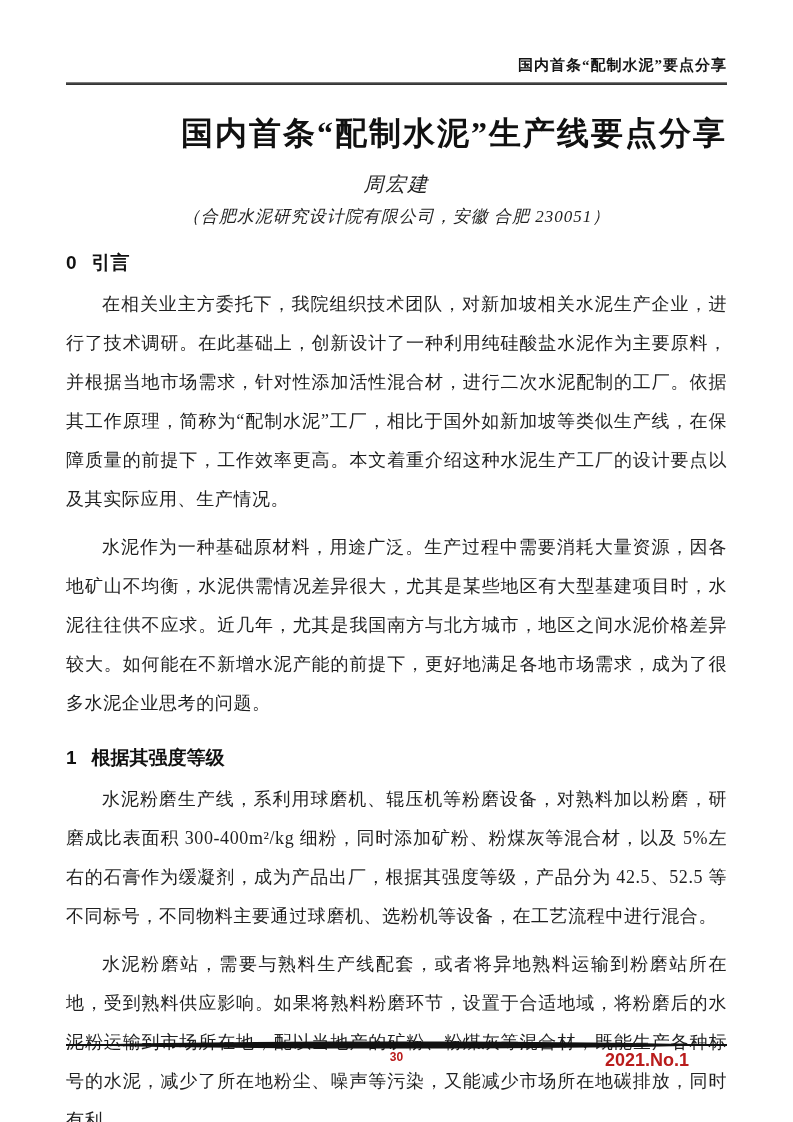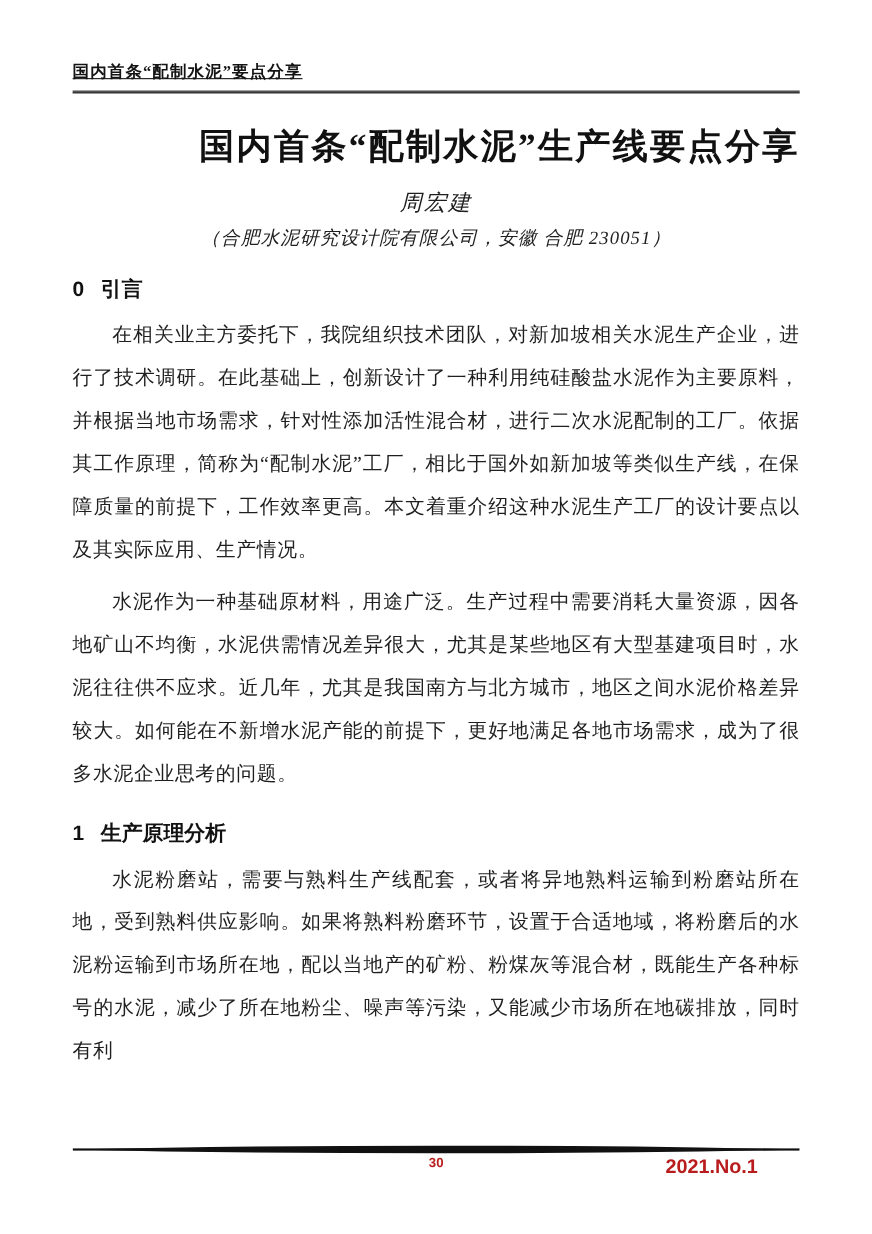--- a/index.html
+++ b/index.html
@@ -13,26 +13,25 @@
     height: 1122px;
     background: #ffffff;
     overflow: hidden;
     color: #1f1f1f;
     font-family: "Liberation Serif", "DejaVu Serif", serif;
   }
   .content {
     padding: 56px 66px 0 66px;
   }
   .running-head {
-    text-align: left;
+    text-align: right;
     font-size: 15px;
     font-weight: bold;
     letter-spacing: 1px;
     color: #141414;
-    text-decoration: underline;
   }
   .head-rule {
     margin-top: 7px;
     height: 3px;
     background: linear-gradient(to bottom, #9a9a9a 0%, #3a3a3a 55%, #2f2f2f 100%);
   }
   .article-title {
     margin-top: 28px;
     text-align: right;
     font-size: 32px;
@@ -127,22 +126,23 @@
     <div class="section">
       <div class="section-heading">
         <span class="num">0</span><span>引言</span>
       </div>
       <p class="body-para">在相关业主方委托下，我院组织技术团队，对新加坡相关水泥生产企业，进行了技术调研。在此基础上，创新设计了一种利用纯硅酸盐水泥作为主要原料，并根据当地市场需求，针对性添加活性混合材，进行二次水泥配制的工厂。依据其工作原理，简称为“配制水泥”工厂，相比于国外如新加坡等类似生产线，在保障质量的前提下，工作效率更高。本文着重介绍这种水泥生产工厂的设计要点以及其实际应用、生产情况。</p>
       <p class="body-para">水泥作为一种基础原材料，用途广泛。生产过程中需要消耗大量资源，因各地矿山不均衡，水泥供需情况差异很大，尤其是某些地区有大型基建项目时，水泥往往供不应求。近几年，尤其是我国南方与北方城市，地区之间水泥价格差异较大。如何能在不新增水泥产能的前提下，更好地满足各地市场需求，成为了很多水泥企业思考的问题。</p>
     </div>
 
     <div class="section">
       <div class="section-heading">
-        <span class="num">1</span><span>生产原理分析</span>
+        <span class="num">1</span><span>根据其强度等级</span>
       </div>
+      <p class="body-para">水泥粉磨生产线，系利用球磨机、辊压机等粉磨设备，对熟料加以粉磨，研磨成比表面积 300-400m²/kg 细粉，同时添加矿粉、粉煤灰等混合材，以及 5%左右的石膏作为缓凝剂，成为产品出厂，根据其强度等级，产品分为 42.5、52.5 等不同标号，不同物料主要通过球磨机、选粉机等设备，在工艺流程中进行混合。</p>
       <p class="body-para">水泥粉磨站，需要与熟料生产线配套，或者将异地熟料运输到粉磨站所在地，受到熟料供应影响。如果将熟料粉磨环节，设置于合适地域，将粉磨后的水泥粉运输到市场所在地，配以当地产的矿粉、粉煤灰等混合材，既能生产各种标号的水泥，减少了所在地粉尘、噪声等污染，又能减少市场所在地碳排放，同时有利</p>
     </div>
 
   </div>
 
   <div class="footer">
     <svg class="footer-rule" viewBox="0 0 661 8" preserveAspectRatio="none" aria-hidden="true">
       <rect x="0" y="3" width="661" height="2" fill="#111111"></rect>
       <path d="M0,4 C110,1.2 220,0.5 330,0.5 C440,0.5 550,1.2 661,4 C550,6.8 440,7.5 330,7.5 C220,7.5 110,6.8 0,4 Z" fill="#111111"></path>
     </svg>

